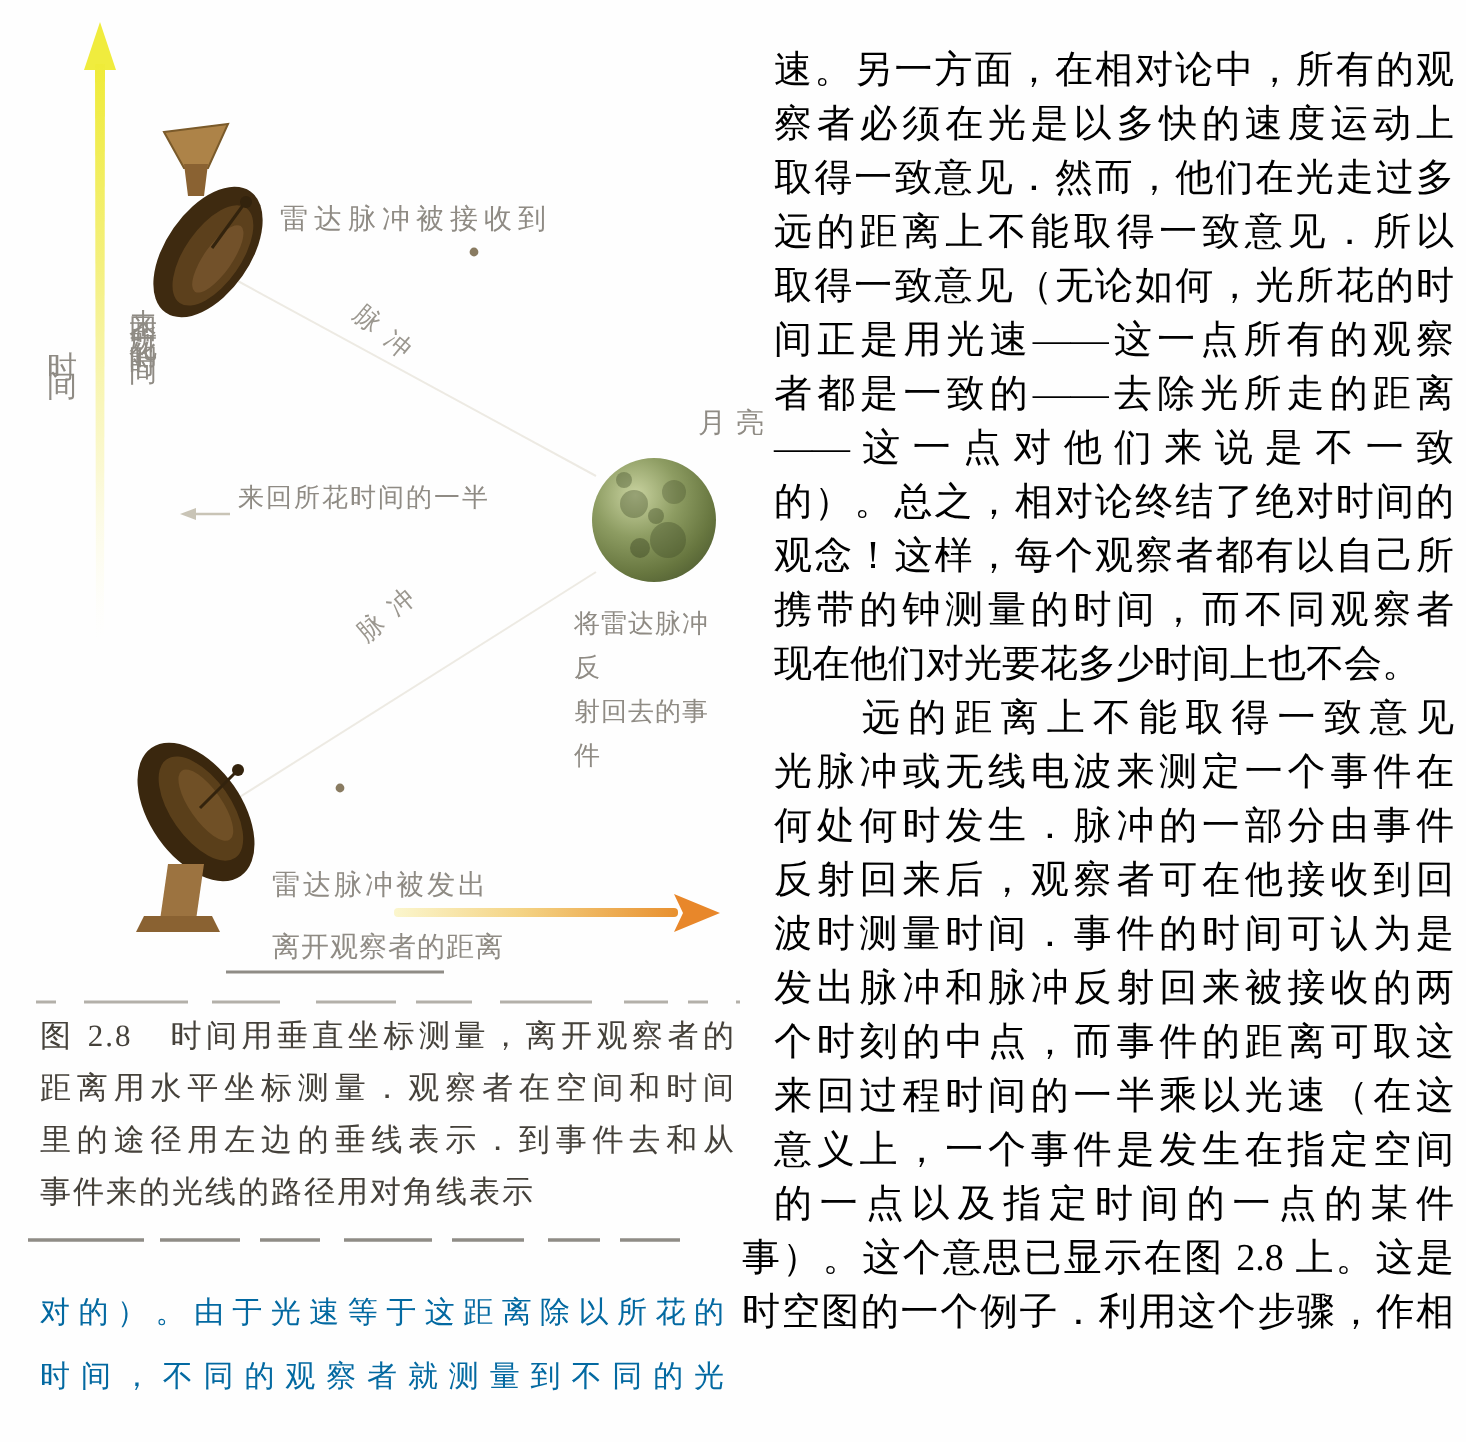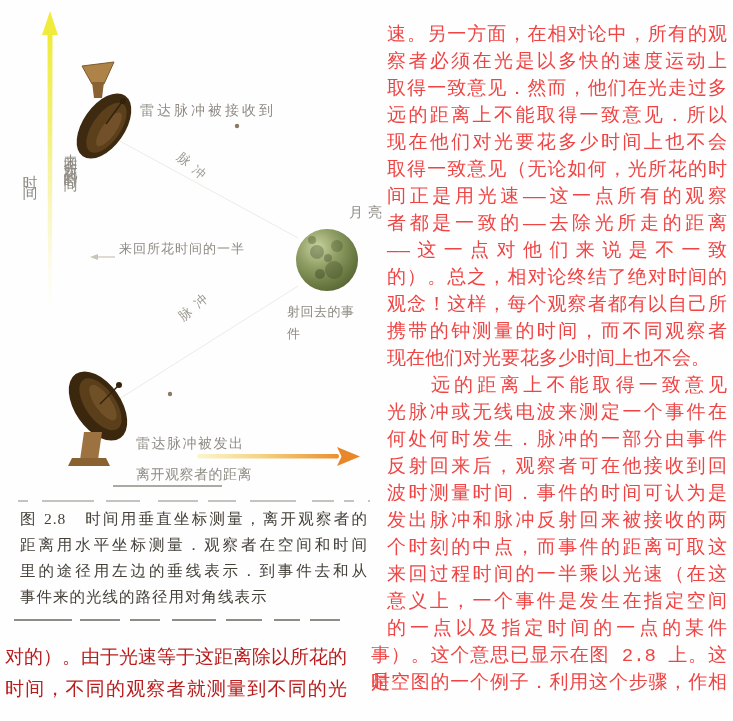--- a/index.html
+++ b/index.html
@@ -32,26 +32,26 @@
                     transform:rotate(40deg); transform-origin:left top; color:#9b978f; }
   .lbl-pulse-dn   { left:176px; top:313px; font-size:13px; letter-spacing:7px;
                     transform:rotate(-40deg); transform-origin:left top; color:#9b978f; }
 
   .caption { position:absolute; left:20px; top:506px; width:348px;
              font-size:15.5px; color:#45413a; letter-spacing:1px; }
   .cap-line { height:26px; line-height:26px; text-align:justify; text-align-last:justify; }
   .cap-line.cap-last { text-align-last:left; }
 
   
-  .left-text { position:absolute; left:5px; top:641px; width:342px;
-               font-size:19px; color:#b91c1c; }
+  .left-text { position:absolute; left:20px; top:641px; width:342px;
+               font-size:15px; color:#0369a1; }
   .bl-line { height:32px; line-height:32px; text-align:justify; text-align-last:justify; white-space:nowrap; }
 
   .right-col { position:absolute; left:371px; top:22px; width:356px;
-               font-size:19px; color:#ef4444;font-family:Liberation Mono, monospace; }
+               font-size:19px; color:#000000; }
   .rc-line { height:27px; line-height:27px; padding-left:16px;
              text-align:justify; text-align-last:justify; }
   .rc-line.para-end { text-align-last:left; }
   .rc-line.indent   { padding-left:60px; }
   .rc-line.wide     { padding-left:0; }
 </style>
 </head>
 <body>
 
 <div class="page">
@@ -145,20 +145,21 @@
       </g>
     </svg>
 
     <div class="fig-label lbl-received">雷达脉冲被接收到</div>
     <div class="fig-label vert lbl-time">时间</div>
     <div class="fig-label vert lbl-roundtrip">来回所花的时间</div>
     <div class="fig-label lbl-pulse-up">脉冲</div>
     <div class="fig-label lbl-half">来回所花时间的一半</div>
     <div class="fig-label lbl-moon">月亮</div>
     <div class="fig-label lbl-event">
+      <div>将雷达脉冲反</div>
       <div>射回去的事件</div>
     </div>
     <div class="fig-label lbl-pulse-dn">脉冲</div>
     <div class="fig-label lbl-emitted">雷达脉冲被发出</div>
     <div class="fig-label lbl-distance">离开观察者的距离</div>
 
     <div class="caption">
       <div class="cap-line">图 2.8　时间用垂直坐标测量，离开观察者的</div>
       <div class="cap-line">距离用水平坐标测量．观察者在空间和时间</div>
       <div class="cap-line">里的途径用左边的垂线表示．到事件去和从</div>
@@ -169,21 +170,20 @@
   <div class="left-text">
     <div class="bl-line">对的）。由于光速等于这距离除以所花的</div>
     <div class="bl-line">时间，不同的观察者就测量到不同的光</div>
   </div>
 
   <div class="right-col">
     <div class="rc-line">速。另一方面，在相对论中，所有的观</div>
     <div class="rc-line">察者必须在光是以多快的速度运动上</div>
     <div class="rc-line">取得一致意见．然而，他们在光走过多</div>
     <div class="rc-line">远的距离上不能取得一致意见．所以</div>
-    <div class="rc-line">现在他们对光要花多少时间上也不会</div>
     <div class="rc-line">取得一致意见（无论如何，光所花的时</div>
     <div class="rc-line">间正是用光速——这一点所有的观察</div>
     <div class="rc-line">者都是一致的——去除光所走的距离</div>
     <div class="rc-line">——这一点对他们来说是不一致</div>
     <div class="rc-line">的）。总之，相对论终结了绝对时间的</div>
     <div class="rc-line">观念！这样，每个观察者都有以自己所</div>
     <div class="rc-line">携带的钟测量的时间，而不同观察者</div>
     <div class="rc-line para-end">现在他们对光要花多少时间上也不会。</div>
     <div class="rc-line indent">远的距离上不能取得一致意见</div>
     <div class="rc-line">光脉冲或无线电波来测定一个事件在</div>

